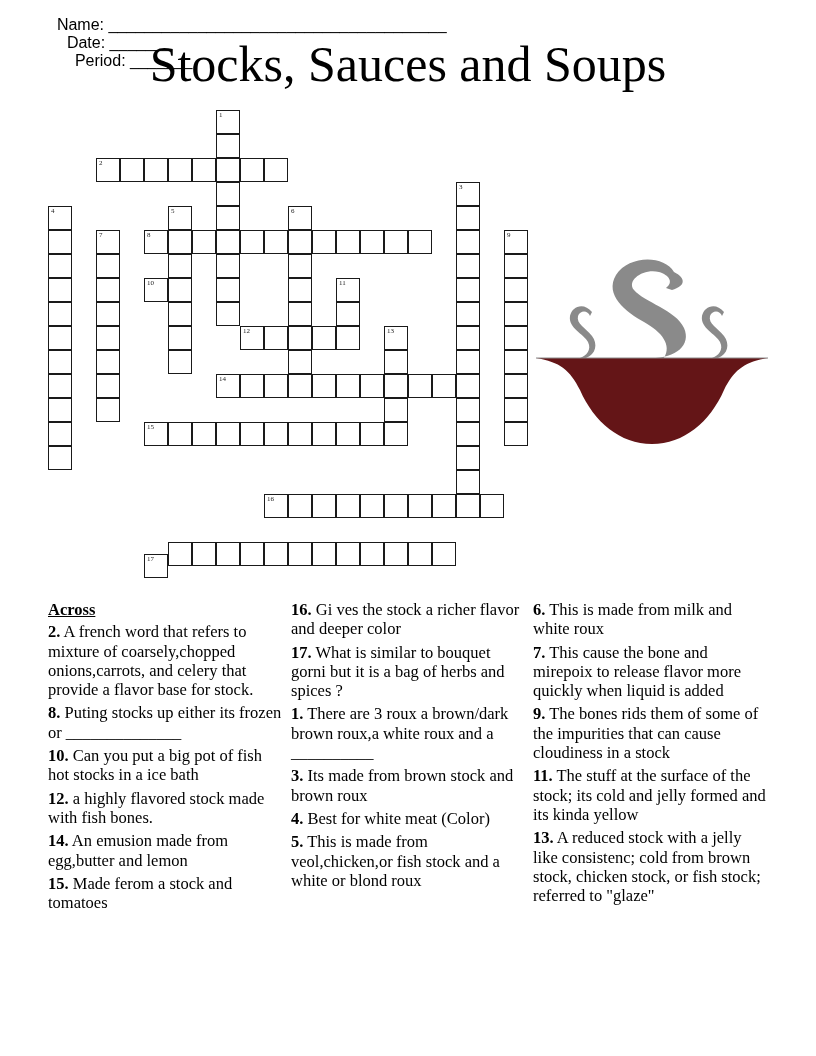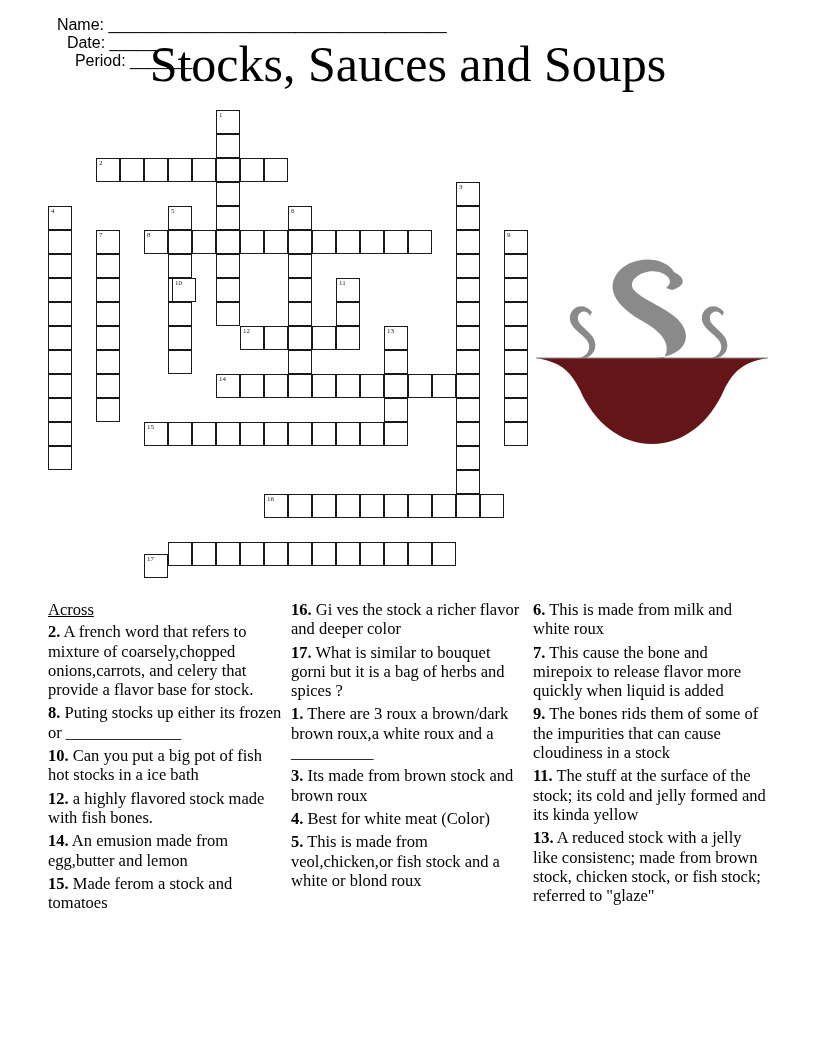--- a/index.html
+++ b/index.html
@@ -23,21 +23,21 @@
     font-family: "Liberation Serif", serif; font-size: 7px; line-height: 8px; color: #222;
   }
   .bowl { position: absolute; left: 534px; top: 250px; width: 236px; height: 196px; }
   .clues {
     position: absolute; top: 600px;
     font-family: "Liberation Serif", serif; font-size: 16.5px; line-height: 19.3px;
   }
   .col1 { left: 48px; width: 238px; }
   .col2 { left: 291px; width: 236px; }
   .col3 { left: 533px; width: 236px; }
-  .clue-heading { font-weight: normal; text-decoration: underline; margin: 0 0 3px 0; }
+  .clue-heading { font-weight: bold; text-decoration: underline; margin: 0 0 3px 0; }
   .clue { margin: 0 0 4px 0; }
   .clue b { font-weight: bold; }
 </style>
 </head>
 <body>
 
 <div class="header-line">
   <span>Name:</span><span> ______________________________________</span>
   <span style="margin-left:10px">Date:</span><span> _______</span>
   <span style="margin-left:18px">Period:</span><span> _______</span>
@@ -139,21 +139,21 @@
       <span class="num">9</span>
     </div>
     <div class="cell" style="left: 504px; top: 254px;"></div>
     <div class="cell" style="left: 504px; top: 278px;"></div>
     <div class="cell" style="left: 504px; top: 302px;"></div>
     <div class="cell" style="left: 504px; top: 326px;"></div>
     <div class="cell" style="left: 504px; top: 350px;"></div>
     <div class="cell" style="left: 504px; top: 374px;"></div>
     <div class="cell" style="left: 504px; top: 398px;"></div>
     <div class="cell" style="left: 504px; top: 422px;"></div>
-    <div class="cell" style="left: 144px; top: 278px; margin-left: 28px;">
+    <div class="cell" style="left: 144px; top: 278px;">
       <span class="num">10</span>
     </div>
     <div class="cell" style="left: 336px; top: 278px;">
       <span class="num">11</span>
     </div>
     <div class="cell" style="left: 336px; top: 302px;"></div>
     <div class="cell" style="left: 336px; top: 326px;"></div>
     <div class="cell" style="left: 240px; top: 326px;">
       <span class="num">12</span>
     </div>
@@ -246,14 +246,14 @@
   <div class="clue"><b>3.</b><span> Its made from brown stock and brown roux</span></div>
   <div class="clue"><b>4.</b><span> Best for white meat (Color)</span></div>
   <div class="clue"><b>5.</b><span> This is made from veol,chicken,or fish stock and a white or blond roux</span></div>
 </div>
 
 <div class="clues col3">
   <div class="clue"><b>6.</b><span> This is made from milk and white roux</span></div>
   <div class="clue"><b>7.</b><span> This cause the bone and mirepoix to release flavor more quickly when liquid is added</span></div>
   <div class="clue"><b>9.</b><span> The bones rids them of some of the impurities that can cause cloudiness in a stock</span></div>
   <div class="clue"><b>11.</b><span> The stuff at the surface of the stock; its cold and jelly formed and its kinda yellow</span></div>
-  <div class="clue"><b>13.</b><span> A reduced stock with a jelly like consistenc; made from brown stock, chicken stock, or fish stock; referred to "glaze"</span></div>
+  <div class="clue"><b>13.</b><span> A reduced stock with a jelly like consistenc; cold from brown stock, chicken stock, or fish stock; referred to "glaze"</span></div>
 </div>
 
 </body></html>

